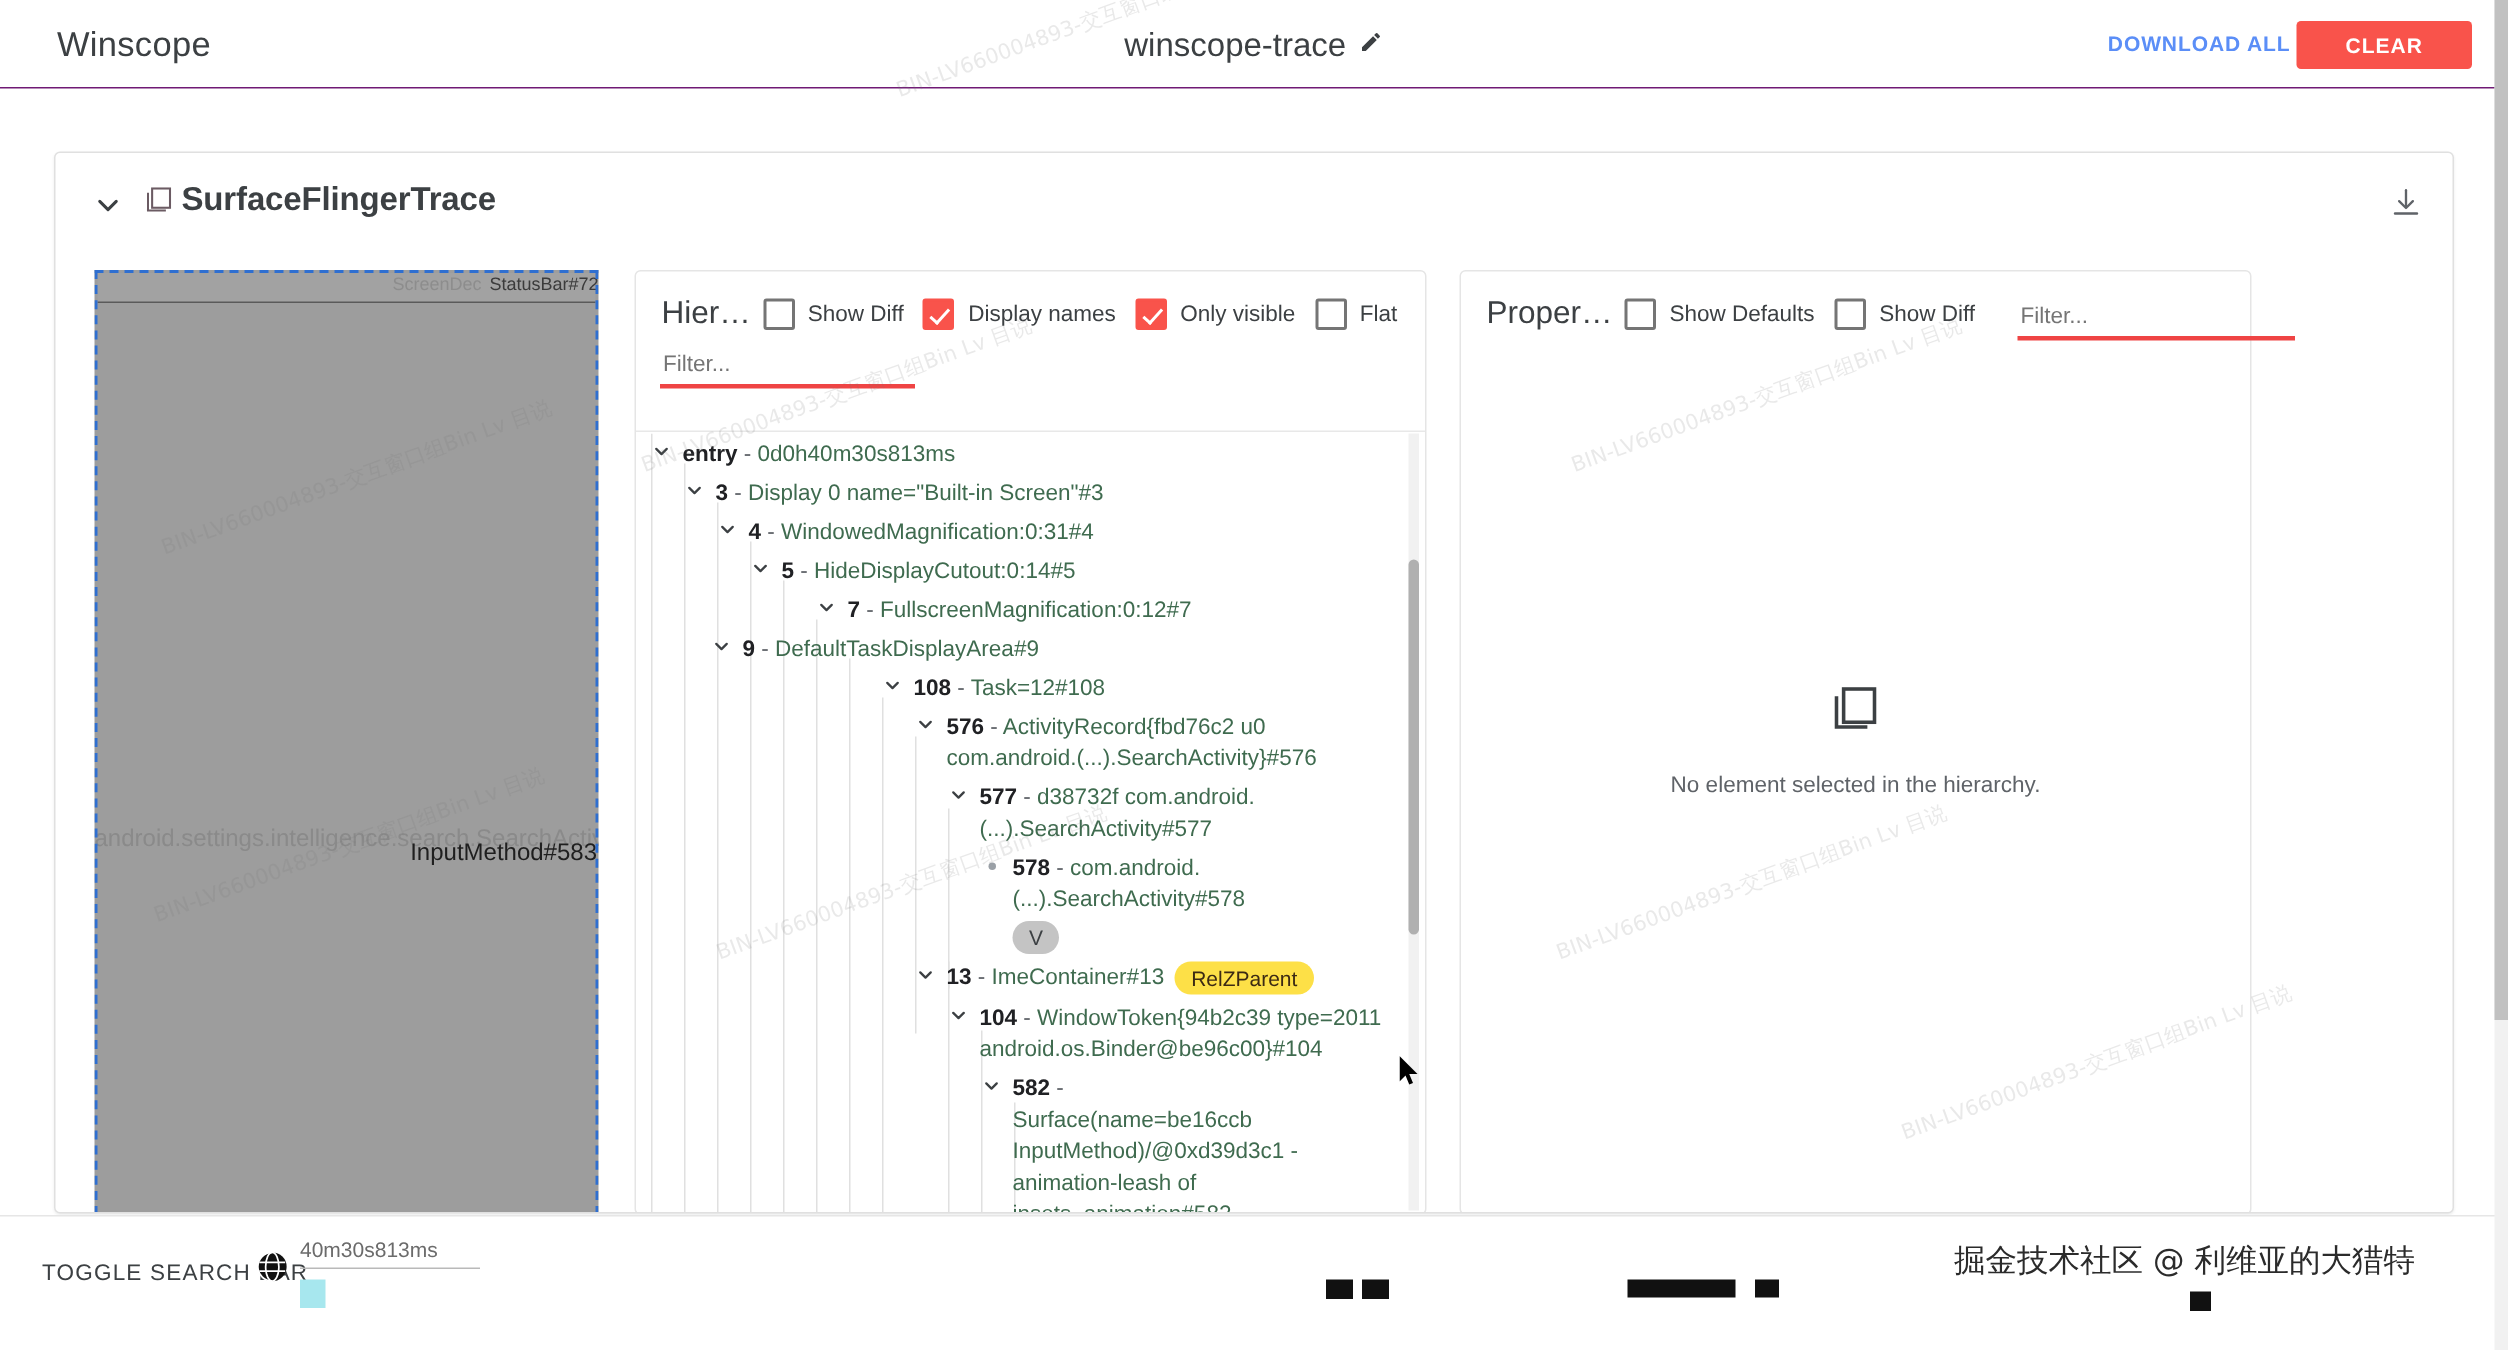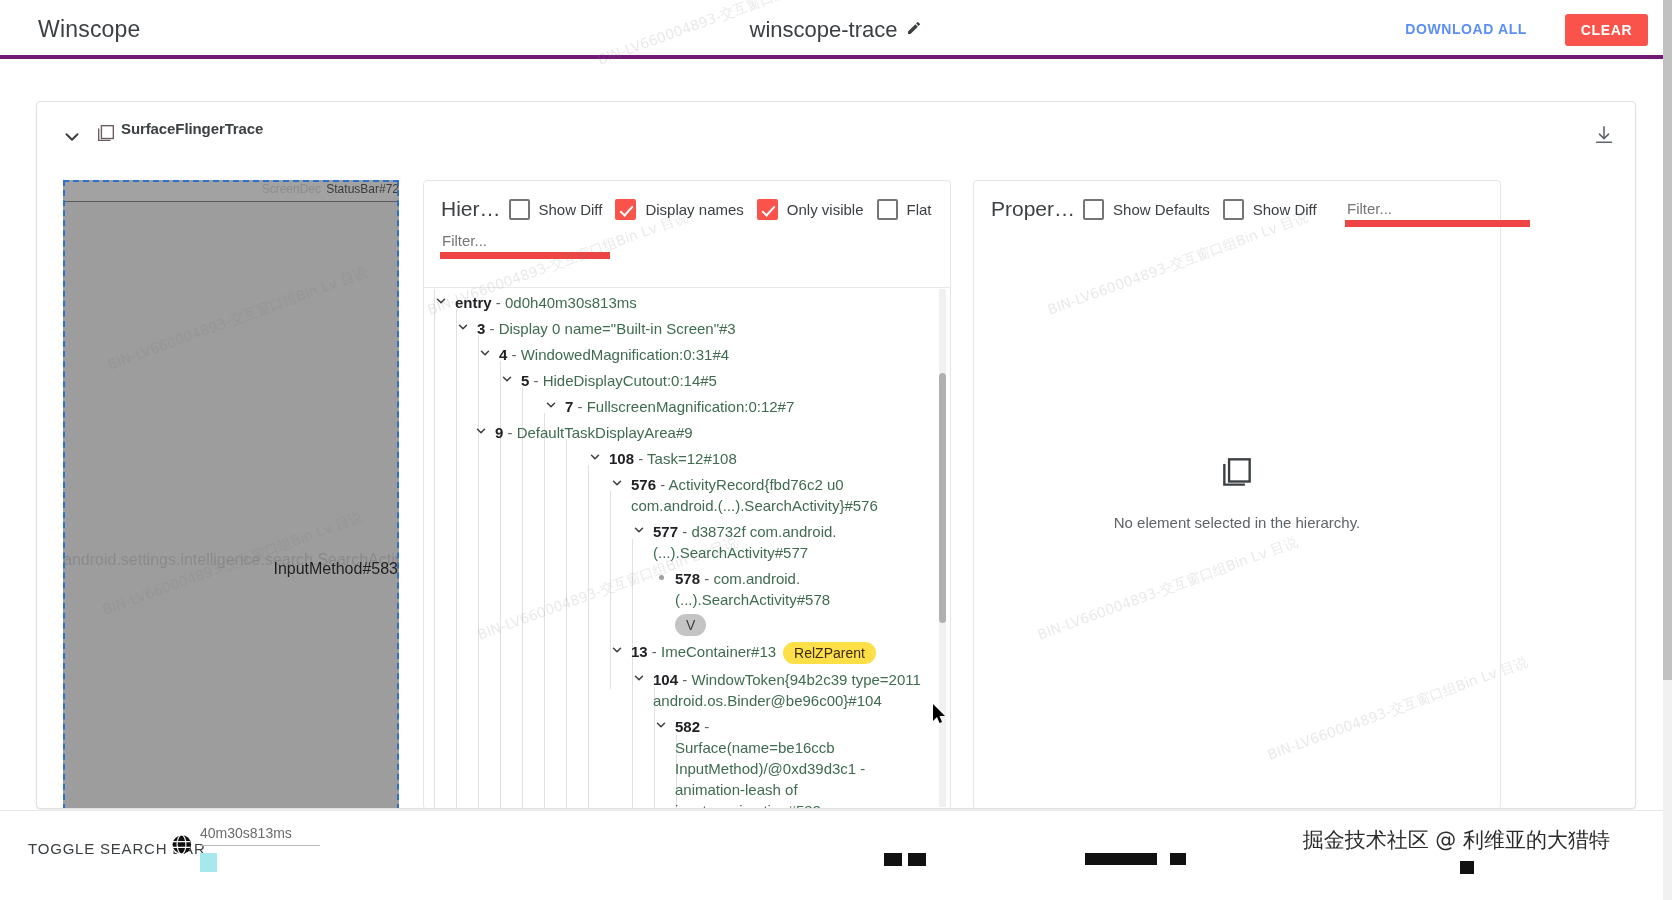--- a/index.html
+++ b/index.html
@@ -10,21 +10,21 @@
     font-family:"Liberation Sans", sans-serif;
     color:#202124;
     overflow:hidden;
     position:relative;
   }
 
   
   .appbar {
     position:absolute; top:0; left:0; width:1672px; height:59px;
     background:#ffffff;
-    border-bottom:4px solid #701a75;
+    border-bottom:1px solid #701a75;
     display:flex; align-items:center;
   }
   .app-title {
     position:absolute; left:38px; top:16px;
     font-size:23px; color:#3c4043; letter-spacing:.2px;
   }
   .trace-name-wrap {
     position:absolute; left:0; right:0; top:17px;
     display:flex; justify-content:center; align-items:center; gap:9px;
     pointer-events:none;
@@ -32,21 +32,21 @@
   .trace-name { font-size:22px; color:#3c4043; pointer-events:auto; }
   .edit-icon { pointer-events:auto; cursor:pointer; display:block; }
   .download-all {
     position:absolute; right:139px; top:20px;
     font-size:14px; font-weight:bold; letter-spacing:.6px;
     color:#5b8ef7; cursor:pointer; background:none; border:none;
     font-family:"Liberation Sans", sans-serif;
   }
   .clear-btn {
     position:absolute; right:24px; top:14px;
-    width:83px; height:32px;
+    width:117px; height:32px;
     background:#f9534b; color:#ffffff;
     border:none; border-radius:3px;
     font-size:14px; font-weight:bold; letter-spacing:.7px;
     cursor:pointer;
     font-family:"Liberation Sans", sans-serif;
   }
 
   
   .trace-card {
     position:absolute; left:36px; top:101px;
@@ -61,21 +61,21 @@
     position:absolute; left:0; top:0; width:100%; height:68px;
     display:flex; align-items:center;
   }
   .chev-big {
     position:absolute; left:24px; top:24px;
     width:22px; height:22px; cursor:pointer;
   }
   .stack-icon { position:absolute; left:58px; top:20px; cursor:default; }
   .trace-title {
     position:absolute; left:84px; top:18px;
-    font-size:15px; font-weight:bold; color:#3c4043;
+    font-size:22px; font-weight:bold; color:#3c4043;
     letter-spacing:-.1px;
   }
   .download-icon {
     position:absolute; right:20px; top:22px;
     cursor:pointer;
   }
 
   
   .preview {
     position:absolute; left:26px; top:78px;
@@ -131,21 +131,21 @@
   .cb.checked { background:#f9534b; border-color:#f9534b; }
   .cb.checked:after {
     content:""; position:absolute; left:6px; top:2px;
     width:5px; height:11px;
     border:solid #ffffff; border-width:0 2.4px 2.4px 0;
     transform:rotate(42deg);
   }
   .cb-label { font-size:15px; color:#3c4043; margin:0 13px 0 9px; white-space:nowrap; }
   .filter-input {
     position:absolute; left:0; bottom:0;
-    border:none; border-bottom:7px solid #ef4444;
+    border:none; border-bottom:3px solid #ef4444;
     background:transparent; outline:none;
     font-size:15px; color:#5f6368;
     font-family:"Liberation Sans", sans-serif;
   }
   .hier-filter { left:16px; top:48px; width:170px; height:30px; }
   .panel-divider {
     position:absolute; left:0; right:0; top:106px; height:1px; background:#e8e8e8;
   }
 
   

